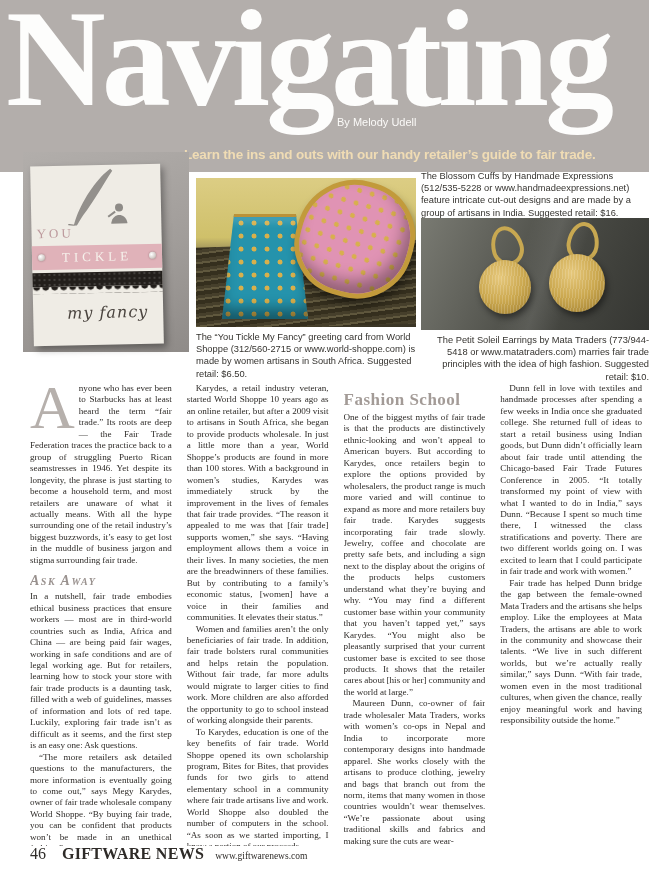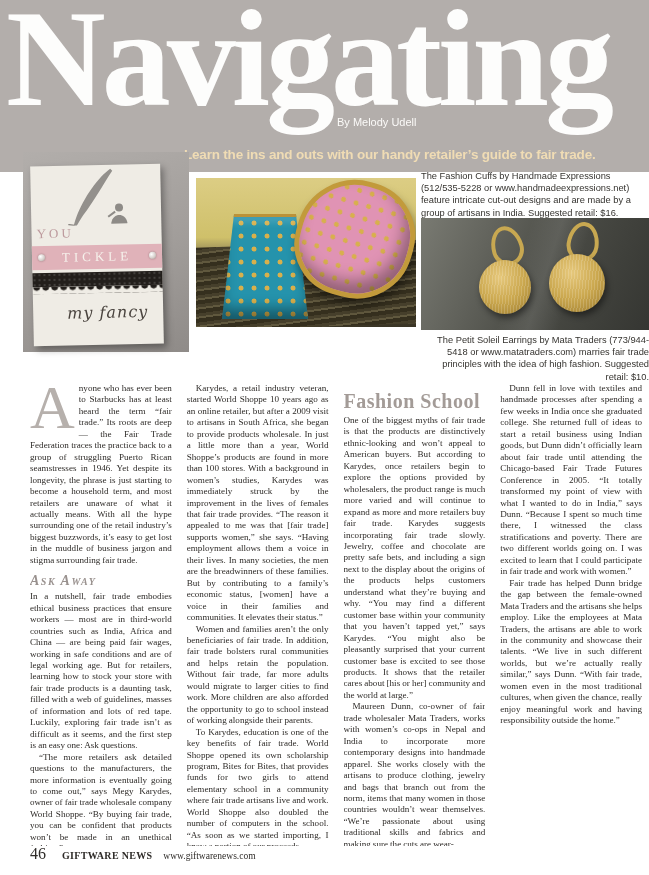--- a/index.html
+++ b/index.html
@@ -97,27 +97,27 @@
         display:flex;gap:15px;overflow:hidden;}
   .col{flex:1;overflow:hidden;}
   .para{margin:0;font-size:9.1px;line-height:11.45px;text-align:justify;color:#2e2b28;
         text-indent:9px;word-spacing:-0.2px;}
   .para.flush{text-indent:0;}
   .dropcap{float:left;font-size:62px;line-height:47px;color:#b6b0ac;
         font-family:"Liberation Serif",serif;padding-right:4px;margin-top:1px;}
   .subhead{margin:7px 0 2px 0;color:#99918e;font-weight:bold;
         font-family:"Liberation Serif",serif;}
   .subhead.smallcaps{font-variant:small-caps;font-size:14px;letter-spacing:1.5px;font-style:italic;}
-  .subhead.titlecase{font-size:20px;letter-spacing:0.5px;color:#a39b97;}
+  .subhead.titlecase{font-size:17px;letter-spacing:0.5px;color:#a39b97;}
 
   
   .pfooter{position:absolute;left:30px;top:845px;width:600px;
         font-family:"Liberation Serif",serif;color:#2e2b28;}
   .pagenum{font-size:16px;}
-  .mag{font-weight:bold;font-size:10px;letter-spacing:0.3px;margin-left:12px;}
+  .mag{font-weight:bold;font-size:16px;letter-spacing:0.3px;margin-left:12px;}
   .site{font-size:9.5px;margin-left:7px;}
 </style>
 </head>
 <body>
 
 <div class="page">
 
   <header class="masthead">
     <h1>Navigating</h1>
     <div class="byline">By Melody Udell</div>
@@ -151,22 +151,25 @@
   </figure>
 
   <figure class="earrings-photo">
     <div class="streak"></div>
     <div class="hook h-left"></div>
     <div class="hook h-right"></div>
     <div class="disc d-left"></div>
     <div class="disc d-right"></div>
   </figure>
 
+  <div class="caption cap-card">
+    <span>The “You Tickle My Fancy” greeting card from </span><b>World Shoppe</b><span> (312/560-2715 or www.world-shoppe.com) is made by women artisans in South Africa. Suggested retail: $6.50.</span>
+  </div>
   <div class="caption cap-cuffs">
-    <span>The Fashion Cuffs by </span><b>Handmade Expressions</b><span> (512/535-5228 or www.handmadeexpressions.net) feature intricate cut-out designs and are made by a group of artisans in India. Suggested retail: $16.</span>
+    <span>The Blossom Cuffs by </span><b>Handmade Expressions</b><span> (512/535-5228 or www.handmadeexpressions.net) feature intricate cut-out designs and are made by a group of artisans in India. Suggested retail: $16.</span>
   </div>
   <div class="caption cap-earrings">
     <span>The Petit Soleil Earrings by </span><b>Mata Traders</b><span> (773/944-5418 or www.matatraders.com) marries fair trade principles with the idea of high fashion. Suggested retail: $10.</span>
   </div>
 
   <section class="article">
     <div class="col">
       <p class="para flush"><span class="dropcap">A</span><span>nyone who has ever been to Starbucks has at least heard the term “fair trade.” Its roots are deep — the Fair Trade Federation traces the practice back to a group of struggling Puerto Rican seamstresses in 1946. Yet despite its longevity, the phrase is just starting to become a household term, and most retailers are unaware of what it actually means. With all the hype surrounding one of the retail industry’s biggest buzzwords, it’s easy to get lost in the muddle of business jargon and stigma surrounding fair trade.</span></p>
       <h3 class="subhead smallcaps">Ask Away</h3>
       <p class="para flush">In a nutshell, fair trade embodies ethical business practices that ensure workers — most are in third-world countries such as India, Africa and China — are being paid fair wages, working in safe conditions and are of legal working age. But for retailers, learning how to stock your store with fair trade products is a daunting task, filled with a web of guidelines, masses of information and lots of red tape. Luckily, exploring fair trade isn’t as difficult as it seems, and the first step is an easy one: Ask questions.</p>

